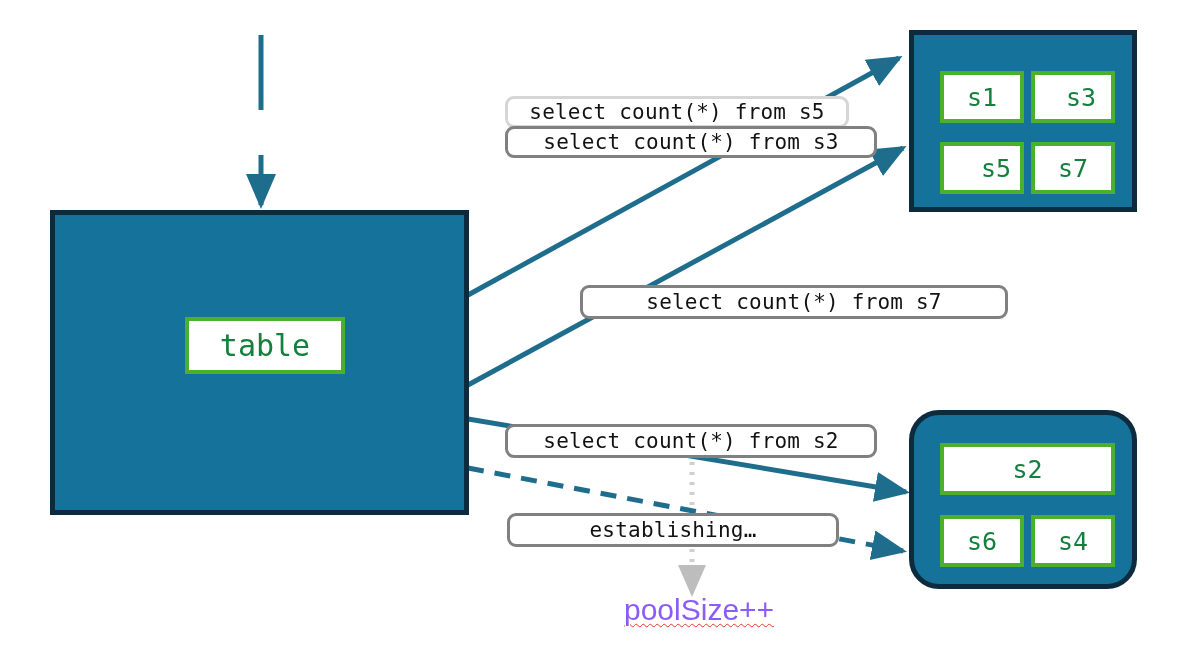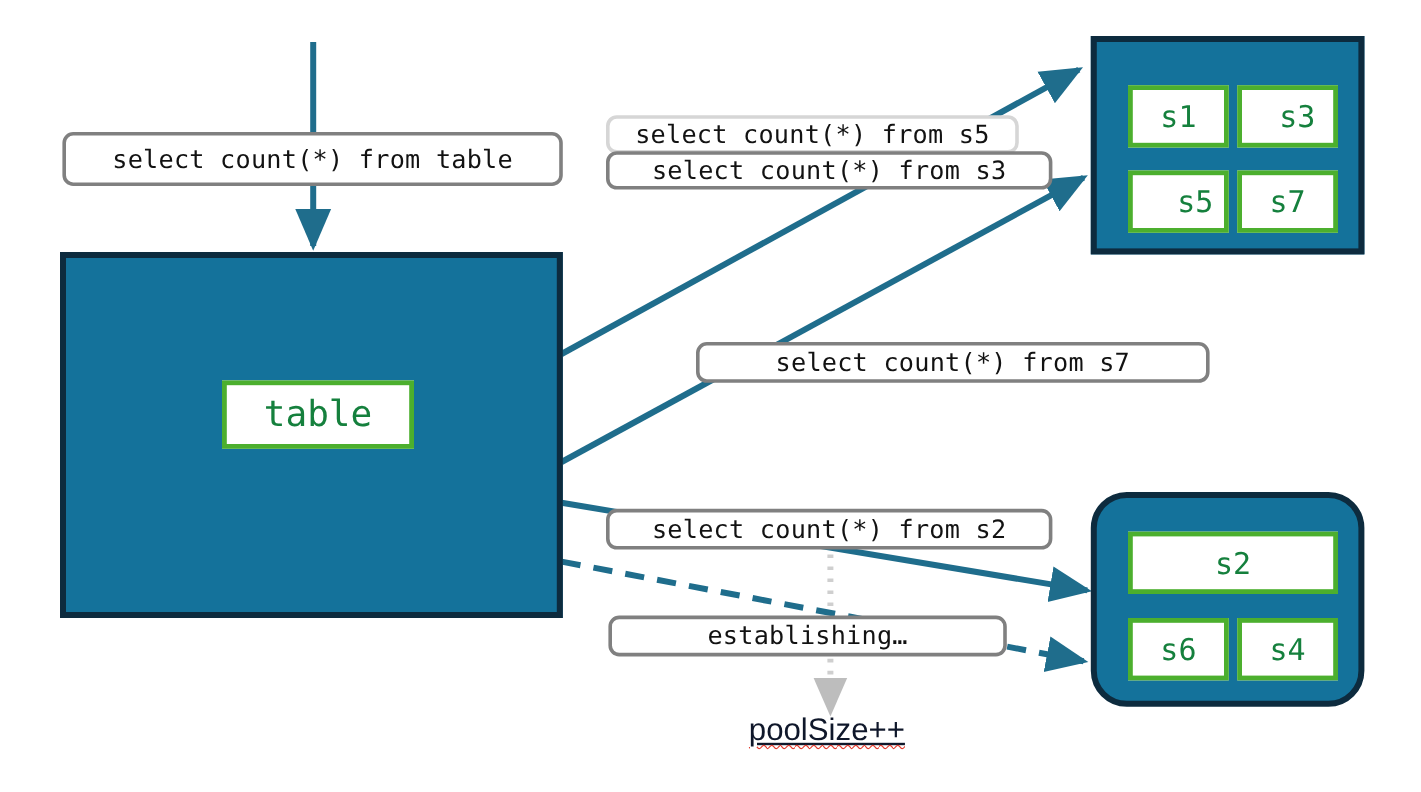--- a/index.html
+++ b/index.html
@@ -65,24 +65,23 @@
     color: #121212;
     letter-spacing: 0.2px;
     white-space: nowrap;
   }
   .label-box.light { border-color: #d6d6d6; }
 
   
   .annot {
     position: absolute;
     font-family: "Liberation Sans", sans-serif;
-    font-size: 26px;
-    color: #0f172a;
+    font-size: 30px;
+    color: #8b5cf6;
     white-space: nowrap;
-    text-decoration: underline;
   }
   .annot .squiggle {
     text-decoration: underline;
     text-decoration-color: #e23b2e;
     text-decoration-style: wavy;
     text-decoration-thickness: 1px;
     text-underline-offset: 3px;
   }
 </style>
 </head>
@@ -112,21 +111,20 @@
     <line x1="468" y1="419" x2="906" y2="492" stroke="#1f6d8c" stroke-width="5" marker-end="url(#ah)"></line>
 
     <line x1="468" y1="468" x2="903" y2="551" stroke="#1f6d8c" stroke-width="5" stroke-dasharray="16 11" marker-end="url(#ah)"></line>
 
     <g>
       <line x1="692" y1="452" x2="692" y2="512" stroke="#cfcfcf" stroke-width="5" stroke-dasharray="3 7" stroke-linecap="butt"></line>
       <line x1="692" y1="549" x2="692" y2="586" stroke="#cfcfcf" stroke-width="5" stroke-dasharray="3 7" stroke-linecap="butt" marker-end="url(#ah-gray)"></line>
     </g>
   </svg>
 
-  <div class="label-box" style="left:52px; top:110px; width:417px; height:45px;">select count(*) from table</div>
 
   <div class="container-box" style="left:50px; top:210px; width:419px; height:305px;">
     <div class="node table" style="left:130px; top:102px; width:160px; height:57px;">table</div>
   </div>
 
   <div class="container-box" style="left:909px; top:30px; width:228px; height:182px;">
     <div class="node small" style="left:26px; top:36px; width:84px; height:52px;">s1</div>
     <div class="node small" style="left:117px; top:36px; width:84px; height:52px;padding-left:16px;">s3</div>
     <div class="node small" style="left:26px; top:107px; width:84px; height:52px;padding-left:28px;">s5</div>
     <div class="node small" style="left:117px; top:107px; width:84px; height:52px;">s7</div>

